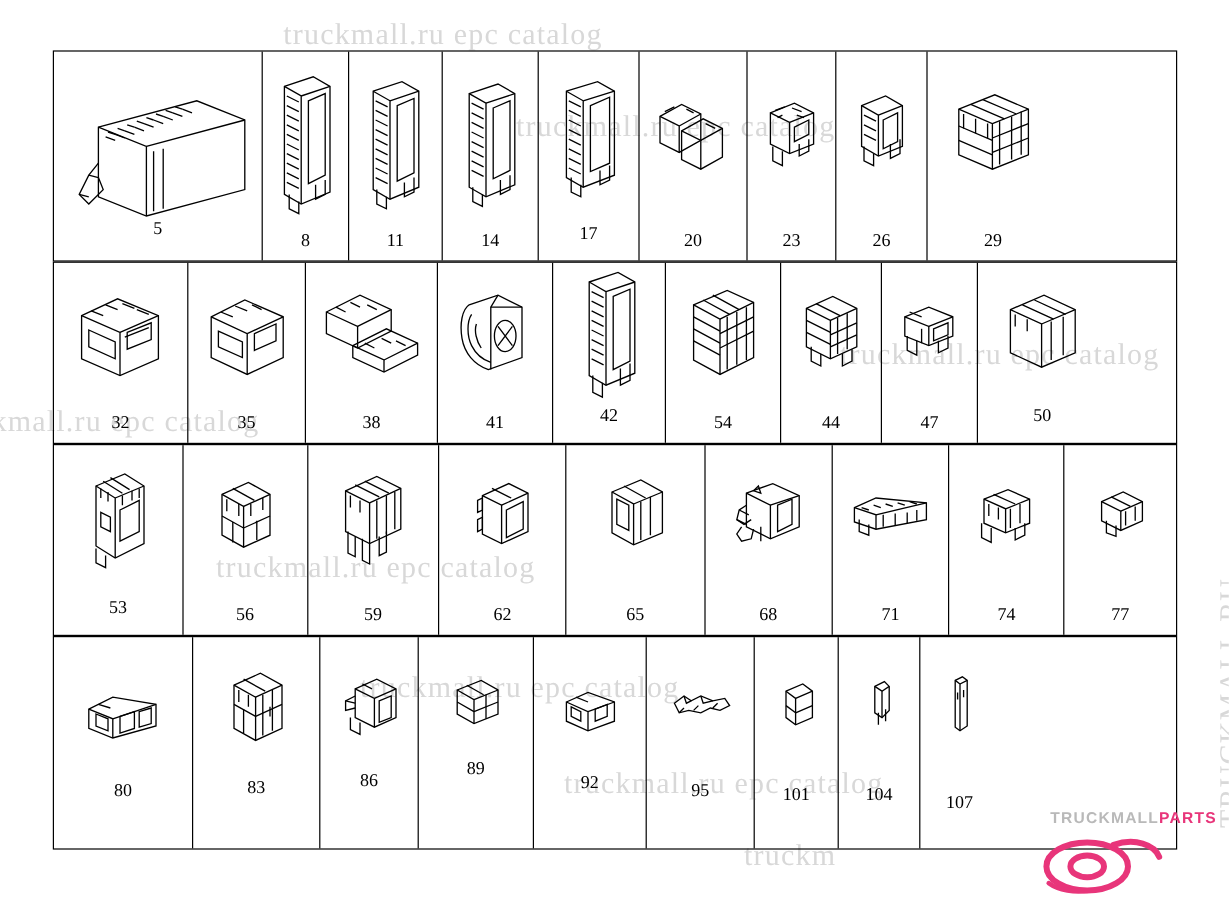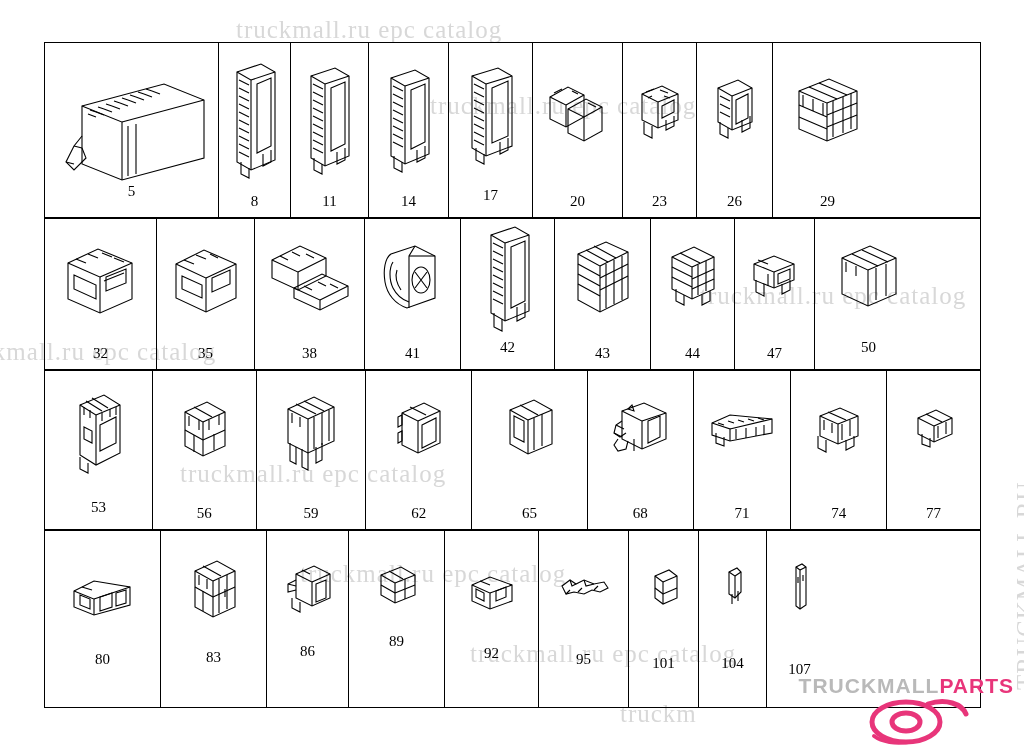--- a/index.html
+++ b/index.html
@@ -91,21 +91,21 @@
     bottom: 4px;
     width: 190px;
     height: 78px;
     z-index: 5;
   }
   .logo-text {
     position: absolute;
     right: 4px;
     top: 6px;
     font-family: "Liberation Sans", sans-serif;
-    font-size: 21px;
+    font-size: 13px;
     font-weight: bold;
     letter-spacing: 1px;
     color: #b9b9b9;
   }
   .logo-text .accent { color: #e8357a; }
   .logo-mark {
     position: absolute;
     right: 46px;
     bottom: 0px;
   }
@@ -351,21 +351,21 @@
         <svg width="74" height="94" viewBox="0 0 74 94" fill="none" stroke="#000" stroke-width="1.1">
           <path d="M12 20 L40 8 L62 18 L62 64 L34 78 L12 66 Z"></path>
           <path d="M12 20 L34 32 L34 78"></path>
           <path d="M34 32 L62 18"></path>
           <path d="M12 30 L34 42 M12 40 L34 52 M12 50 L34 62"></path>
           <path d="M20 16 L42 28 M28 12 L50 24"></path>
           <path d="M40 30 L40 74 M48 26 L48 70 M56 22 L56 66"></path>
           <path d="M34 44 L62 30 M34 56 L62 42"></path>
         </svg>
       </div>
-      <div class="num">43</div>
+      <div class="num">54</div>
     </div>
 
     <div class="cell" style="width:84px;">
       <div class="art" style="bottom:28px;">
         <svg width="62" height="82" viewBox="0 0 62 82" fill="none" stroke="#000" stroke-width="1.1">
           <path d="M10 18 L32 8 L52 18 L52 50 L30 60 L10 50 Z"></path>
           <path d="M10 18 L30 28 L30 60"></path>
           <path d="M30 28 L52 18"></path>
           <path d="M10 28 L30 38 M10 38 L30 48"></path>
           <path d="M18 14 L38 24"></path>

